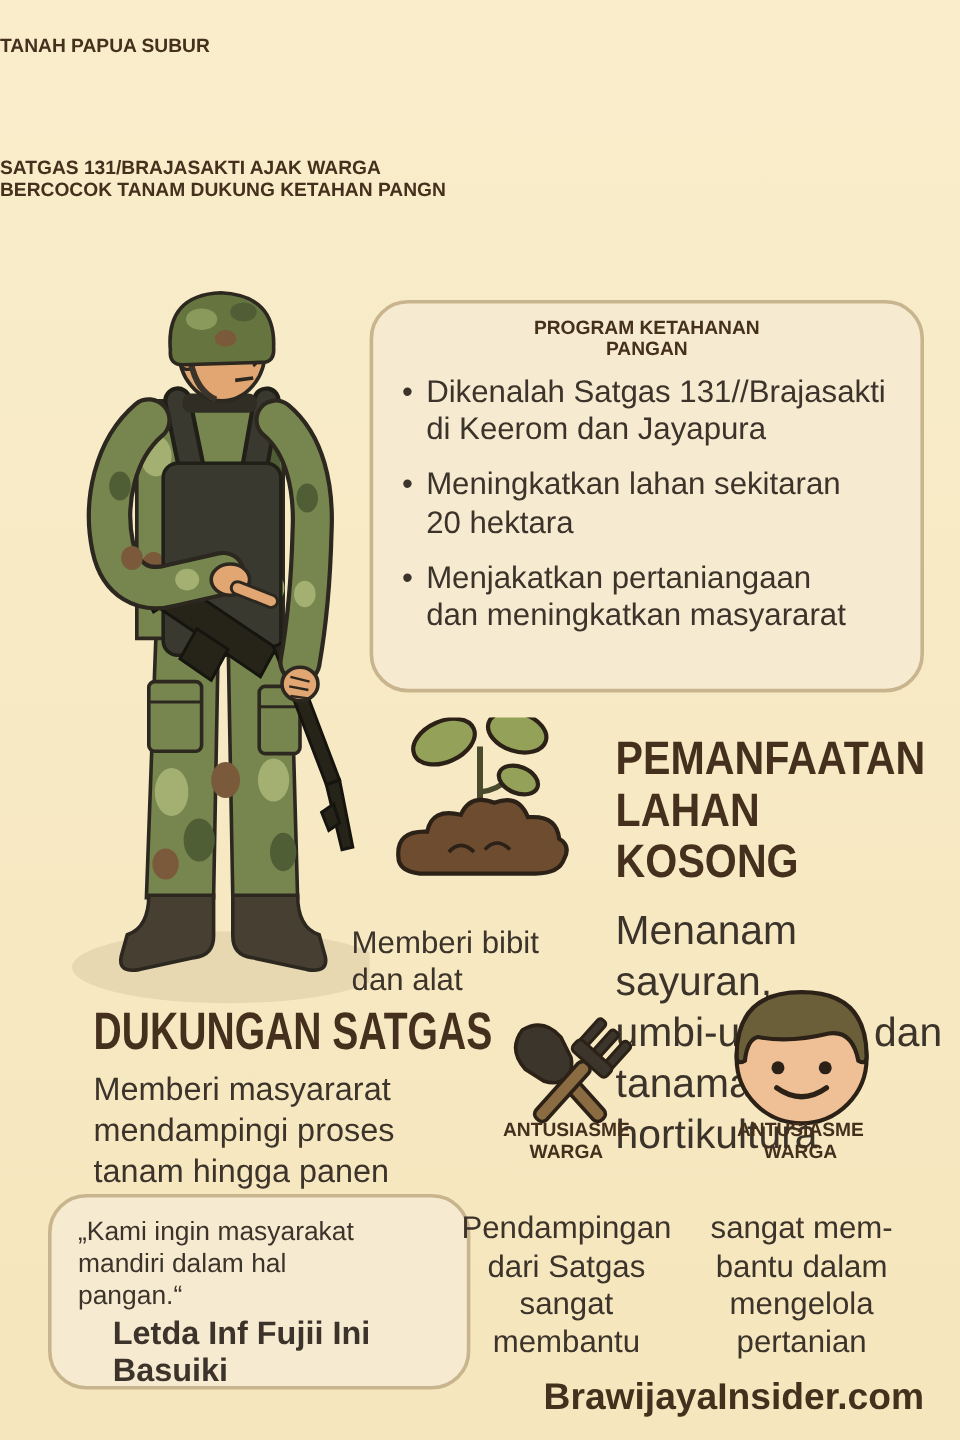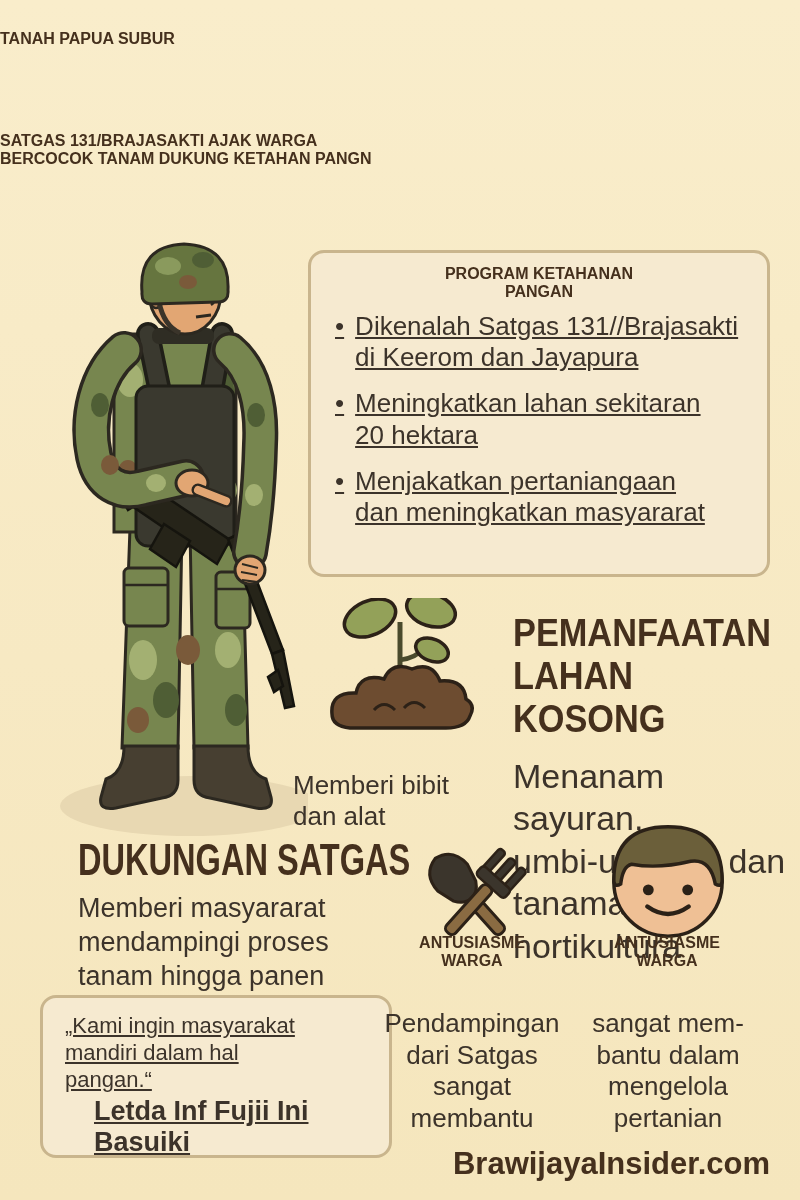--- a/index.html
+++ b/index.html
@@ -6,21 +6,21 @@
   .poster{
     position:relative;width:800px;height:1200px;margin:0 auto;
     background:linear-gradient(180deg,#f9edcb 0%,#f7e9c3 55%,#f5e6bd 100%);
     overflow:hidden;
     font-family:"Liberation Sans",sans-serif;
     color:#3c332a;
   }
   .cond{display:inline-block;font-weight:700;color:#45301d;transform-origin:50% 50%;white-space:pre-line;}
   .center-strip{position:absolute;left:0;width:680px;}
 
-  .panel{position:absolute;background:#f6ead0;border:3px solid #c9b58d;border-radius:16px;box-sizing:border-box;text-decoration:underline;}
+  .panel{position:absolute;background:#f6ead0;border:3px solid #c9b58d;border-radius:32px;box-sizing:border-box;}
   .program{left:308px;top:250px;width:462px;height:327px;padding:12px 24px 10px;}
   .program-title{text-align:center;}
   .bullets{margin-top:10px;display:flex;flex-direction:column;gap:15px;}
   .bullet{display:flex;gap:11px;font-size:26px;line-height:1.2;color:#3c332a;}
   .bullet .dot{flex:0 0 auto;}
   .bullet .bt{white-space:pre-line;}
 
   .pemanfaatan{position:absolute;left:513px;top:612px;width:275px;}
   .pemanfaatan .t{font-size:39px;line-height:1.1;transform:scaleX(0.88);transform-origin:0 50%;}
   .pemanfaatan-body{margin-top:14px;font-size:34px;line-height:1.25;white-space:pre-line;}

